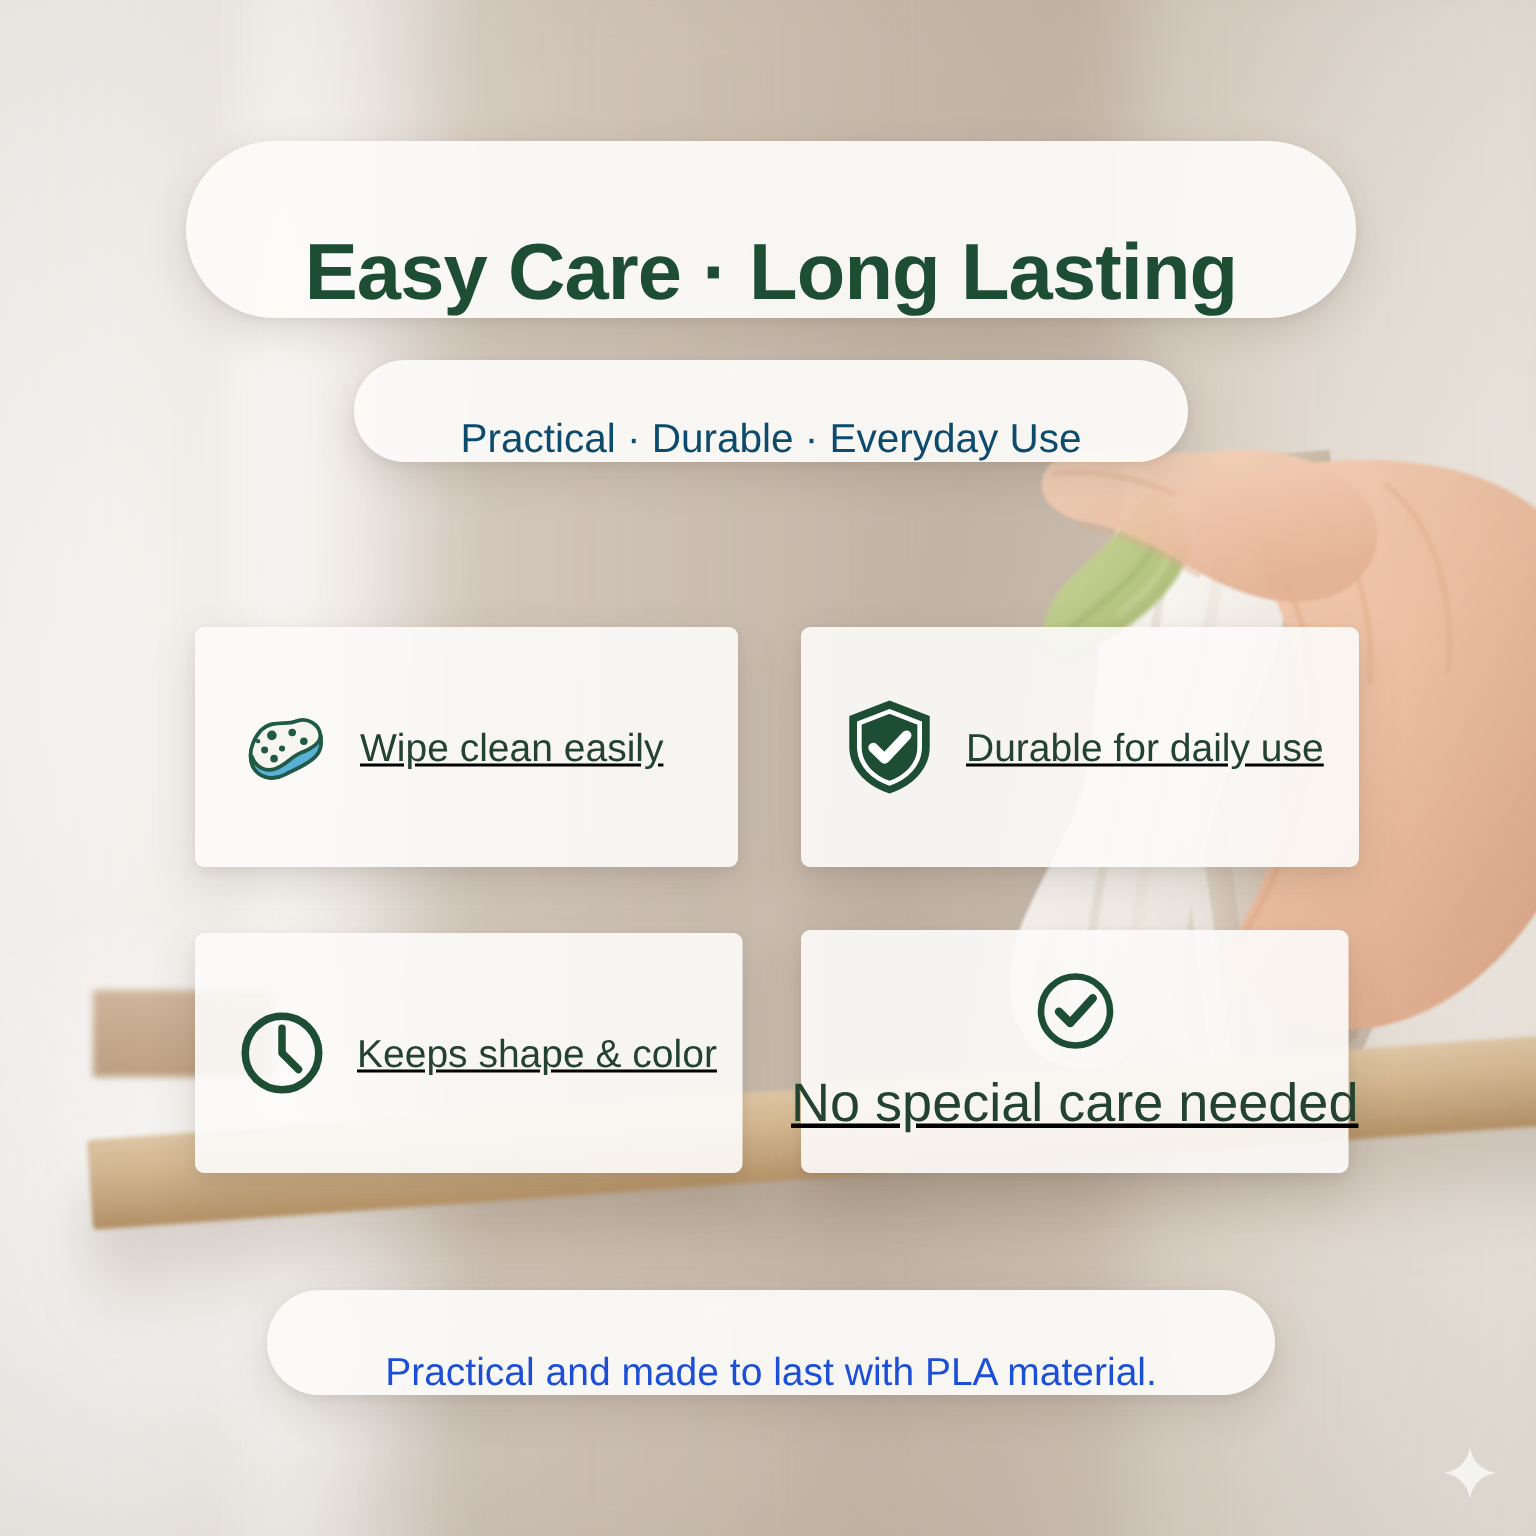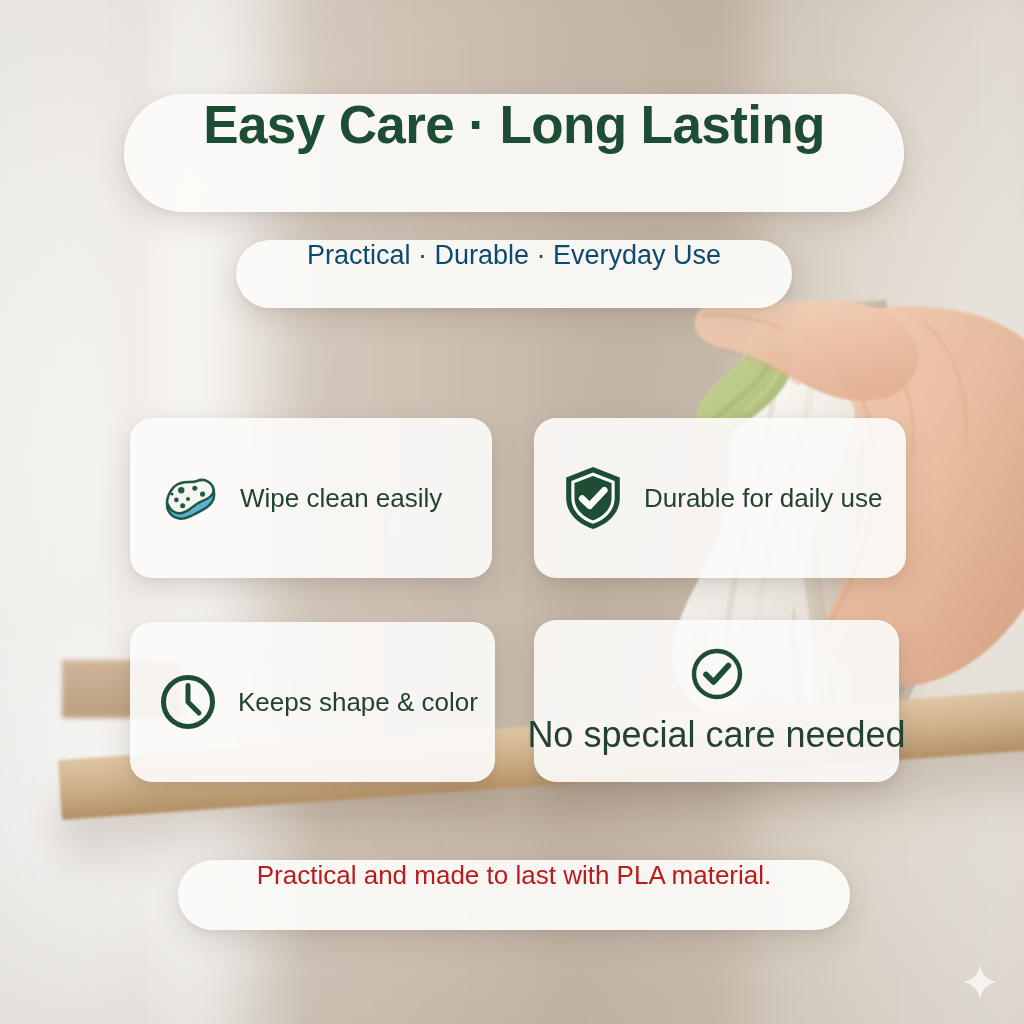--- a/index.html
+++ b/index.html
@@ -126,21 +126,21 @@
   }
 
   
   #overlay{ position:absolute; inset:0; }
 
   .pill{
     position:absolute;
     background:rgba(252,251,249,.93);
     border-radius:999px;
     box-shadow:0 10px 28px rgba(90,75,60,.16), 0 2px 6px rgba(90,75,60,.08);
-    display:flex; align-items:flex-start; justify-content:center;
+    display:flex; align-items:flex-end; justify-content:center;
   }
 
   #title-pill{
     left:124px; top:94px; width:780px; height:118px;
     border-radius:60px;
   }
   #title-text{
     font-size:53px; font-weight:700; letter-spacing:-.6px;
     color:#1d4d32; white-space:nowrap;
   }
@@ -148,44 +148,44 @@
   #subtitle-pill{
     left:236px; top:240px; width:556px; height:68px;
   }
   #subtitle-text{
     font-size:27px; font-weight:400; color:#0c4a6e; white-space:nowrap;
   }
 
   .card{
     position:absolute;
     background:rgba(252,251,249,.90);
-    border-radius:22px;
+    border-radius:6px;
     box-shadow:0 12px 30px rgba(90,75,60,.17), 0 3px 8px rgba(90,75,60,.07);
-    display:flex; align-items:center;
+    display:flex; align-items:center;text-decoration:underline;
   }
   .card.row{ padding-left:28px; gap:20px; }
   .card.col{ flex-direction:column; justify-content:center; gap:12px; }
 
   #card-0{ left:130px; top:418px; width:362px; height:160px; }
   #card-1{ left:534px; top:418px; width:372px; height:160px; }
   #card-2{ left:130px; top:622px; width:365px; height:160px; }
   #card-3{ left:534px; top:620px; width:365px; height:162px; }
 
   .card-icon{ flex:0 0 auto; display:flex; align-items:center; justify-content:center; }
   .card-icon svg{ display:block; }
   .card-label{
     font-size:26px; font-weight:400; color:#23422f; white-space:nowrap;
   }
   #card-3 .card-label{ font-size:36px; }
 
   #footer-pill{
     left:178px; top:860px; width:672px; height:70px;
   }
   #footer-text{
-    font-size:26px; font-weight:400; color:#b91c1c; white-space:nowrap;
+    font-size:26px; font-weight:400; color:#1d4ed8; white-space:nowrap;
   }
 
   #sparkle{
     position:absolute; right:26px; bottom:24px; width:36px; height:36px;
     opacity:.75;
   }
   #sparkle svg{ width:100%; height:100%; display:block; }
 </style>
 </head>
 <body>

